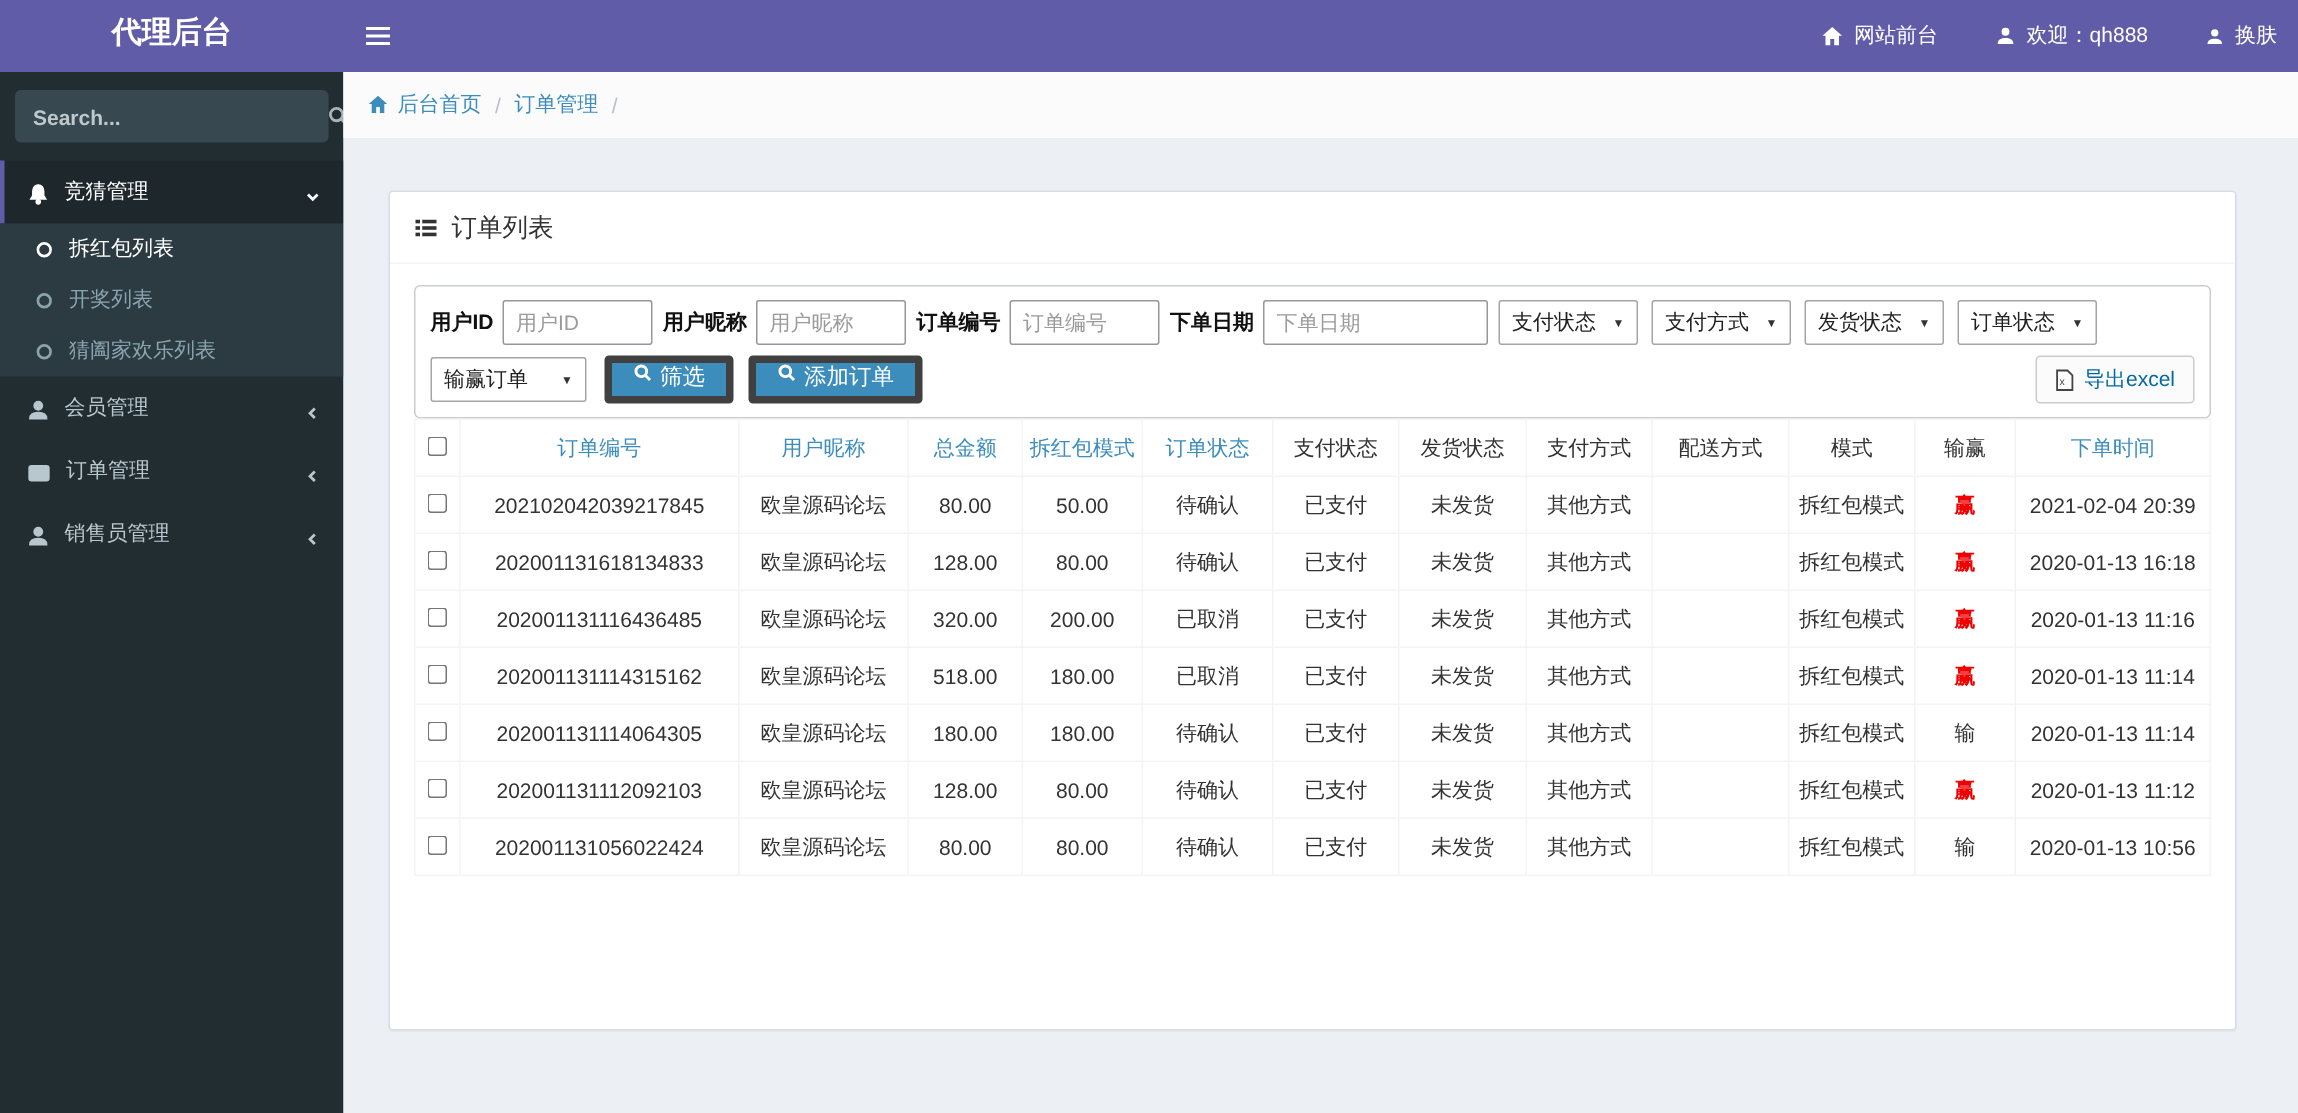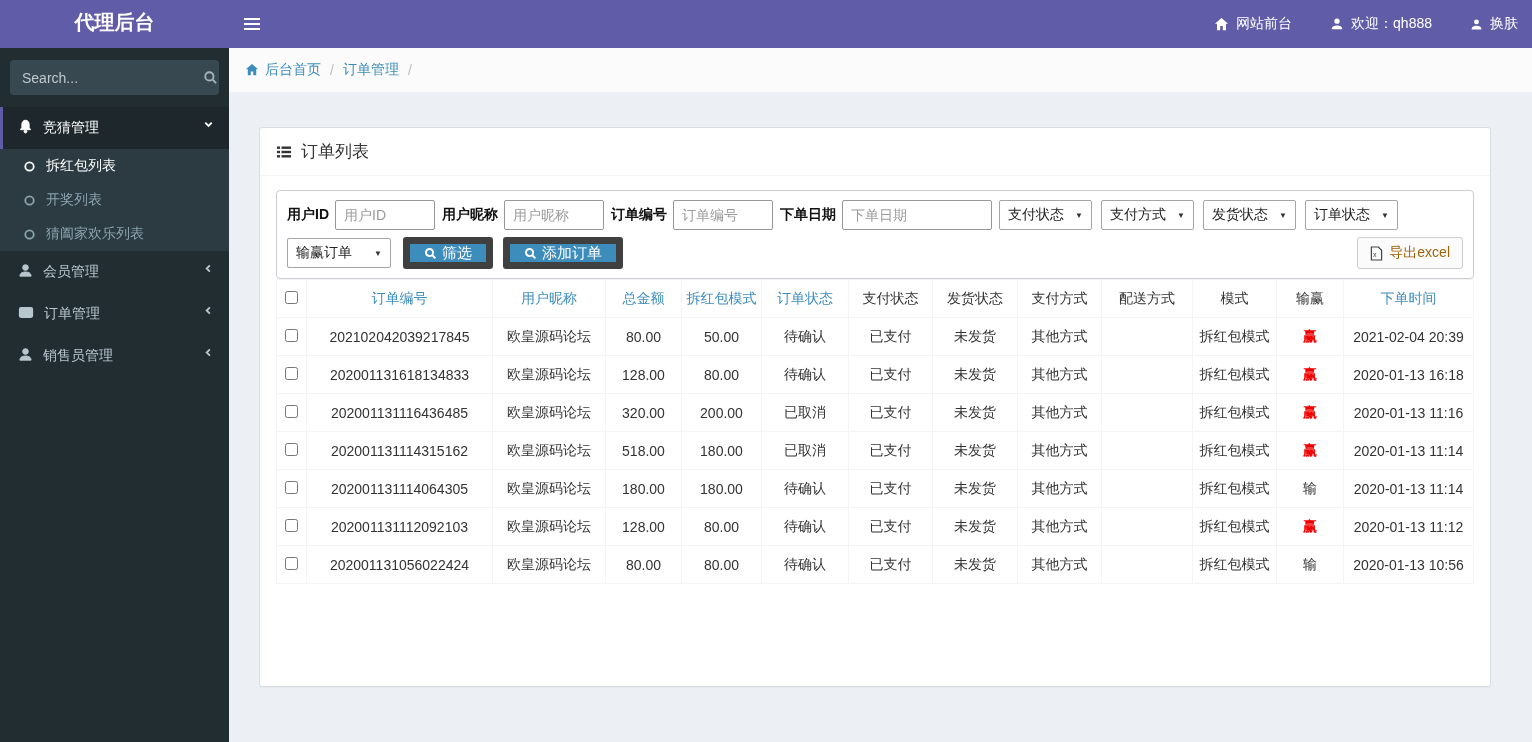--- a/index.html
+++ b/index.html
@@ -17,25 +17,25 @@
   .navbar-main{flex:1;display:flex;align-items:center;justify-content:space-between;padding-right:14px;}
   .hamburger{width:46px;height:48px;display:flex;flex-direction:column;align-items:center;justify-content:center;gap:3px;cursor:pointer;}
   .hamburger span{display:block;width:16px;height:2px;background:#fff;}
   .nav-right{display:flex;align-items:center;gap:38px;}
   .nav-link{display:flex;align-items:center;gap:7px;color:#fff;font-size:14px;text-decoration:none;cursor:pointer;}
   .nav-link svg{fill:#fff;}
 
   
   .sidebar{position:absolute;top:48px;left:0;width:229px;height:694px;background:var(--sidebar-bg);}
   .sidebar-search{margin:12px 10px;height:35px;background:#374850;border-radius:4px;display:flex;align-items:center;padding:0 12px;}
-  .sidebar-search input{flex:1;background:transparent;border:none;outline:none;color:#a3a3a3;font-size:14px;}
+  .sidebar-search input{flex:1;background:transparent;border:none;outline:none;color:#a3a3a3;font-size:14px;font-weight:bold;}
   .sidebar-search input::placeholder{color:#bfc9cc;}
   .sidebar-search svg{stroke:#a7b4b9;}
   .menu{list-style:none;font-size:14px;}
-  .menu-item{display:flex;align-items:flex-start;gap:10px;padding:12px 15px;color:#b8c7ce;cursor:pointer;border-left:3px solid transparent;}
+  .menu-item{display:flex;align-items:flex-end;gap:10px;padding:12px 15px;color:#b8c7ce;cursor:pointer;border-left:3px solid transparent;}
   .menu-item.active{background:var(--active-bg);color:#fff;border-left:3px solid var(--accent);}
   .menu-item svg.mi{fill:currentColor;stroke:currentColor;}
   .menu-item .chev{margin-left:auto;}
   .chev svg{stroke:currentColor;fill:none;}
   .submenu{list-style:none;background:var(--submenu-bg);}
   .submenu-item{display:flex;align-items:center;gap:10px;padding:8px 15px 8px 23px;color:#8aa4af;cursor:pointer;}
   .submenu-item.active{color:#fff;}
   .submenu-item svg{stroke:currentColor;fill:none;}
 
   
@@ -54,23 +54,23 @@
   .filter-box{border:1px solid #c9cdd2;border-radius:4px;padding:9px 10px;}
   .filter-row{display:flex;align-items:center;}
   .filter-row + .filter-row{margin-top:7px;}
   .f-group{display:flex;align-items:center;margin-right:7px;}
   .f-label{font-weight:700;font-size:14px;color:#111;margin-right:6px;white-space:nowrap;}
   .f-input{height:30px;width:100px;border:1px solid #979797;border-radius:2px;padding:0 8px;font-size:14px;color:#333;outline:none;}
   .f-input::placeholder{color:#9b9b9b;}
   .f-input.wide{width:150px;}
   .f-select{height:30px;width:93px;border:1px solid #a5a5a5;border-radius:2px;background:#fff;display:flex;align-items:center;justify-content:space-between;padding:0 8px;font-size:14px;color:#222;cursor:pointer;margin-right:9px;}
   .f-select .caret{font-size:8px;color:#333;}
-  .btn-primary{height:32px;display:inline-flex;align-items:center;gap:5px;background:var(--link);border:7px solid #404040;color:#fff;border-radius:3px;font-size:15px;padding:0 14px;cursor:pointer;margin-right:10px;}
+  .btn-primary{height:32px;display:inline-flex;align-items:flex-start;gap:5px;background:var(--link);border:5px solid #404040;color:#fff;border-radius:3px;font-size:15px;padding:0 14px;cursor:pointer;margin-right:10px;}
   .btn-primary svg{stroke:#fff;}
-  .btn-default{height:32px;display:inline-flex;align-items:center;gap:6px;background:#fbfbfb;border:1px solid #ccc;color:#a16207;border-radius:3px;font-size:14px;padding:0 12px;cursor:pointer;margin-left:auto;}
+  .btn-default{height:32px;display:inline-flex;align-items:center;gap:6px;background:#fbfbfb;border:1px solid #ccc;color:#0369a1;border-radius:3px;font-size:14px;padding:0 12px;cursor:pointer;margin-left:auto;}
   .btn-default svg{stroke:#444;fill:none;}
 
   
   .summary{display:flex;gap:38px;margin:21px 1px 11px;font-size:14px;color:#333;}
 
   
   table.orders{width:100%;border-collapse:collapse;table-layout:fixed;font-size:14px;color:#333;}
   .orders th,.orders td{border:1px solid #f4f4f4;text-align:center;height:38px;white-space:nowrap;overflow:hidden;font-weight:400;}
   .orders th.th-link{color:var(--link);cursor:pointer;}
   .orders td.win{color:var(--win-red);font-weight:700;}

